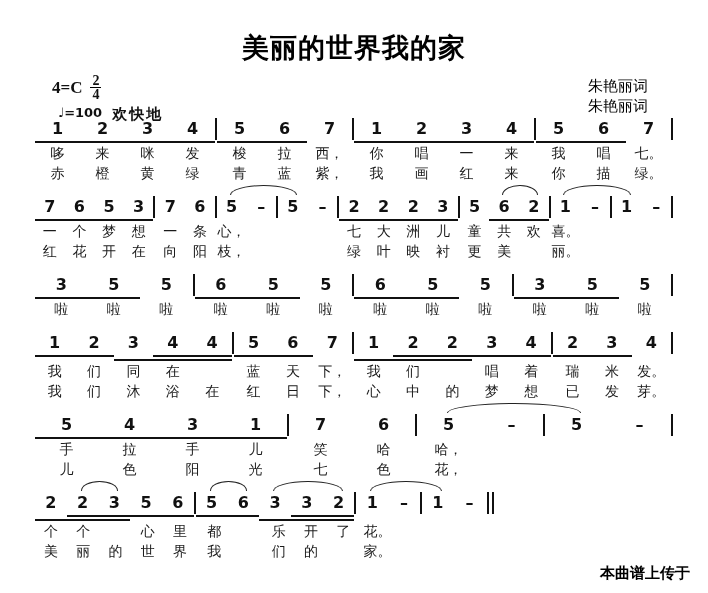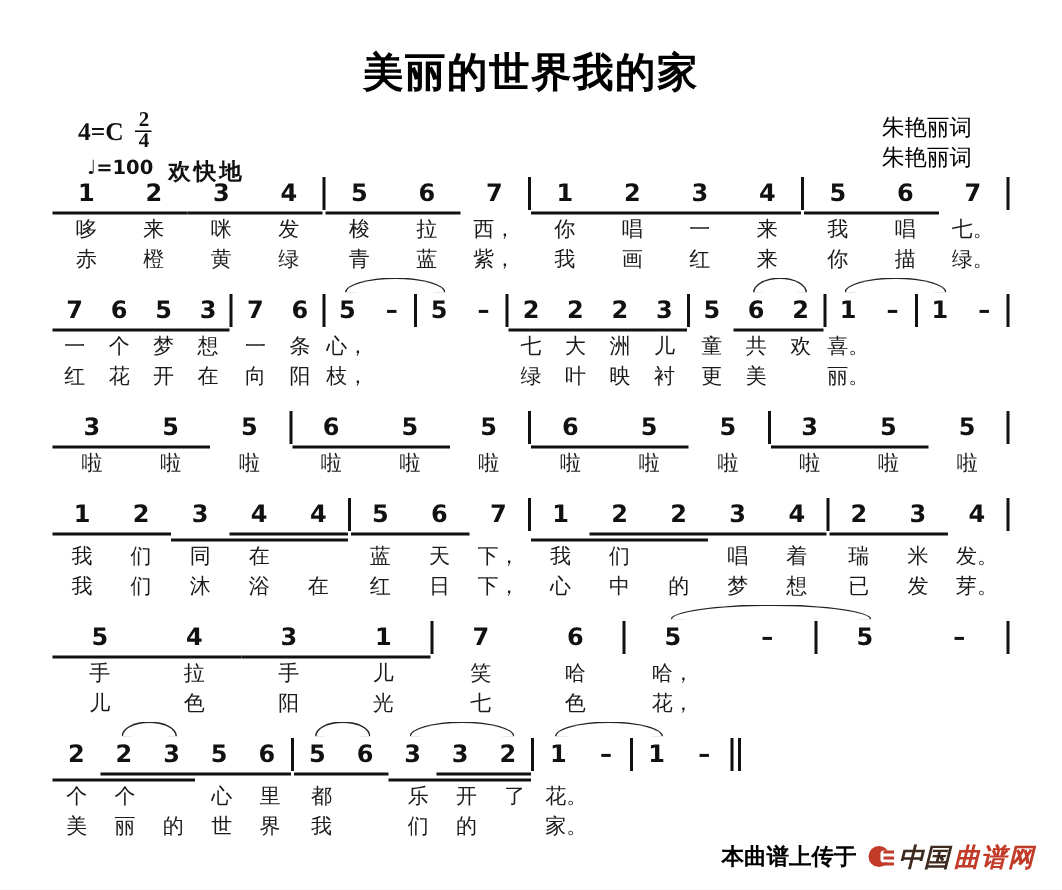--- a/index.html
+++ b/index.html
@@ -560,26 +560,15 @@
           <span class="lspace"></span>
           <span class="lcell"></span>
           <span class="lcell"></span>
           <span class="lspace"></span>
         </div>
       </div>
     </div>
 
   <div id="footer">
     <span class="upload-text">本曲谱上传于</span>
-    <span class="brand">
-      <span class="brand-icon">
-        <i class="disc"></i>
-          <i class="notch"></i>
-          <i class="l1"></i>
-          <i class="l2"></i>
-          <i class="l3"></i>
-      </span>
-      <span class="site-cn">中国</span>
-        <span class="site-rest">曲谱网</span>
-    </span>
   </div>
 
 </div>
 
 </body></html>

